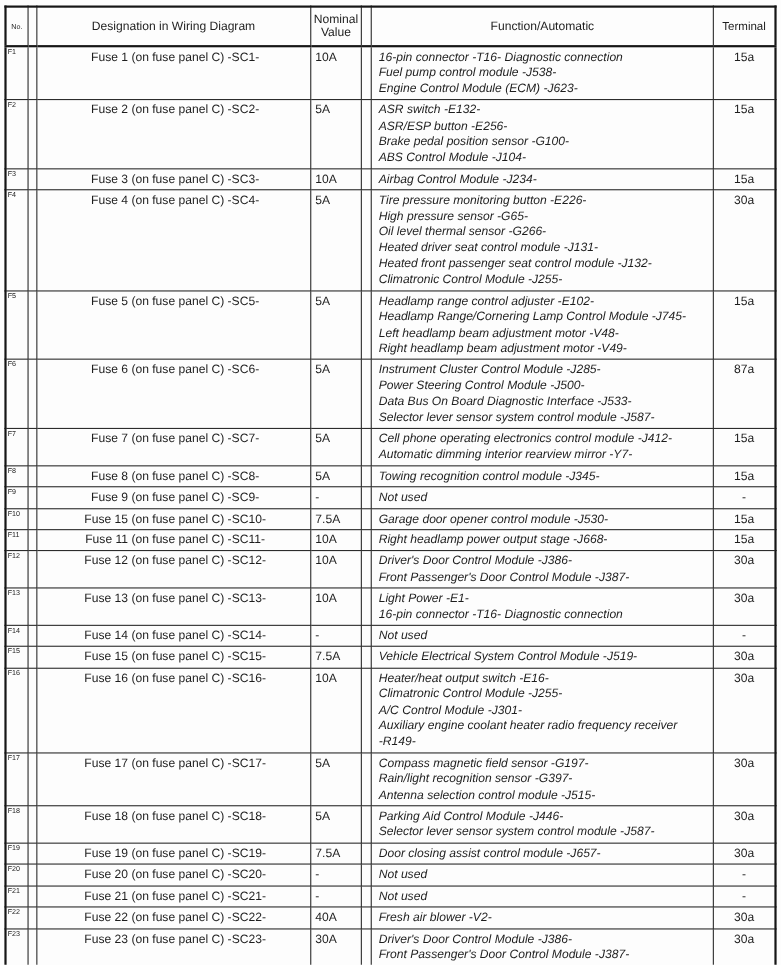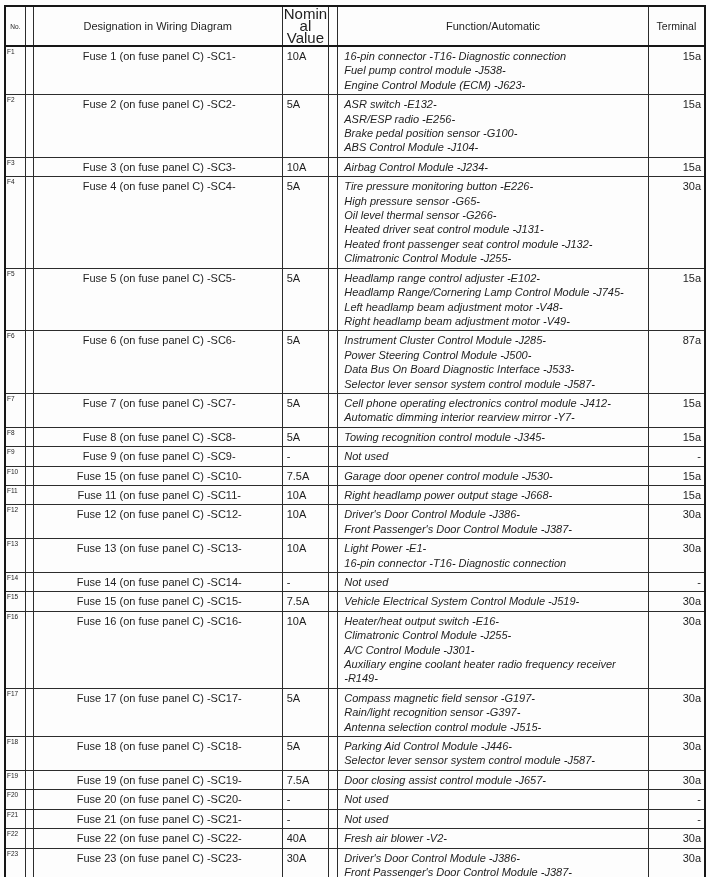--- a/index.html
+++ b/index.html
@@ -50,35 +50,35 @@
     background: #fdfdfd;
   }
   th.h-no {
     font-size: 6.5px;
     font-weight: bold;
     text-align: left;
     vertical-align: top;
     padding: 1px 1px;
     line-height: 7px;
   }
-  th.h-nominal { font-size: 15px; line-height: 12px; padding: 1px; }
+  th.h-nominal { font-size: 11px; line-height: 12px; padding: 1px; }
   th.h-terminal { font-size: 10.5px; }
 
   
   td.cell-no {
     font-size: 6.5px;
     line-height: 8px;
     padding: 1px 1px;
     text-align: left;
   }
   td.cell-spacer { padding: 0; }
   td.cell-designation { padding-left: 6px; text-align: center; }
   td.cell-nominal { padding-left: 4px; margin-top: 35px; }
   td.cell-function { padding-left: 6px; font-style: italic; }
-  td.cell-terminal { text-align: right; }
+  td.cell-terminal { text-align: center; }
   .fn-line { white-space: normal; }
   tr:last-child td { padding-bottom: 8px; }
 </style>
 </head>
 <body>
 
 <div class="page">
   <table class="fuse-table">
     <colgroup>
       <col class="c-no">
@@ -115,21 +115,21 @@
           <td class="cell-terminal">15a</td>
         </tr>
         <tr>
           <td class="cell-no">F2</td>
           <td class="cell-spacer"></td>
           <td class="cell-designation">Fuse 2 (on fuse panel C) -SC2-</td>
           <td class="cell-nominal">5A</td>
           <td class="cell-spacer"></td>
           <td class="cell-function">
             <div class="fn-line">ASR switch -E132-</div>
-            <div class="fn-line">ASR/ESP radio -E256-</div>
+            <div class="fn-line">ASR/ESP button -E256-</div>
             <div class="fn-line">Brake pedal position sensor -G100-</div>
             <div class="fn-line">ABS Control Module -J104-</div>
           </td>
           <td class="cell-terminal">15a</td>
         </tr>
         <tr>
           <td class="cell-no">F3</td>
           <td class="cell-spacer"></td>
           <td class="cell-designation">Fuse 3 (on fuse panel C) -SC3-</td>
           <td class="cell-nominal">10A</td>

